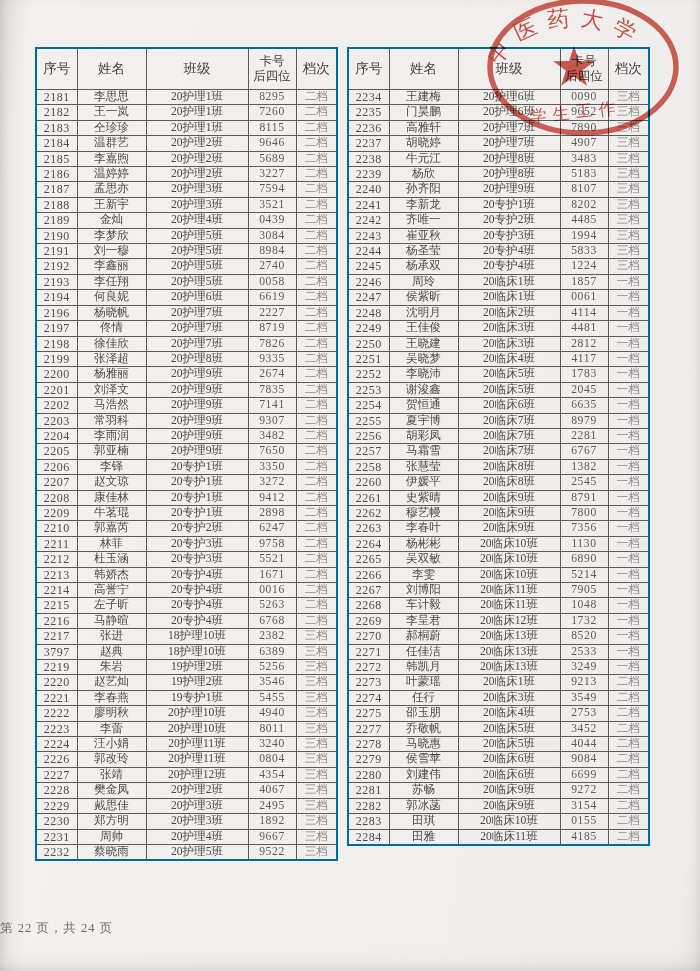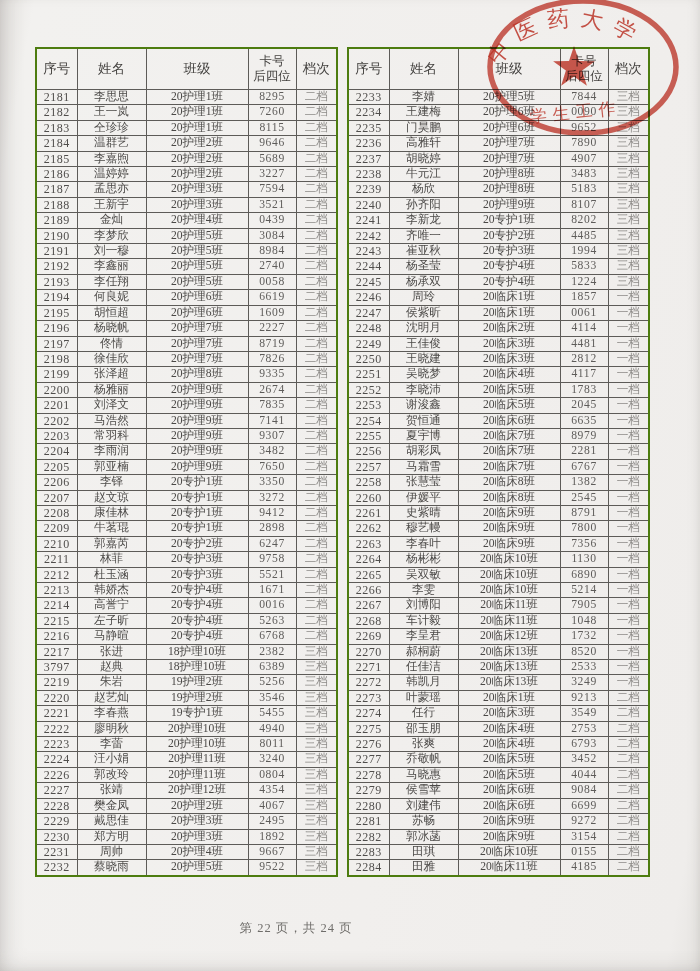--- a/index.html
+++ b/index.html
@@ -5,39 +5,39 @@
   html,body{margin:0;padding:0;}
   body{
     width:700px;height:971px;position:relative;overflow:hidden;
     background:linear-gradient(100deg,#e7e5e2 0%,#f2f1ef 4%,#f1efed 60%,#efedeb 96%,#e6e4e1 100%);
     font-family:"Liberation Serif","DejaVu Serif",serif;
   }
   .page-shade{position:absolute;inset:0;pointer-events:none;
     box-shadow:inset 14px -10px 26px -18px rgba(90,85,80,.45), inset -6px 0 14px -8px rgba(120,115,110,.35);}
   table.roster{
     position:absolute;top:47px;border-collapse:collapse;table-layout:fixed;
-    width:301px;background:transparent;border:2px solid #4d7c0f;
+    width:301px;background:transparent;border:2px solid #0369a1;
   }
   #left-table{left:35px;}
   #right-table{left:347px;}
   col.c-serial{width:41px;} col.c-name{width:69px;} col.c-class{width:102px;}
   col.c-card{width:48px;} col.c-tier{width:41px;}
   th,td{
     border:1px solid #5d5b58;text-align:center;vertical-align:middle;
     padding:0;white-space:nowrap;overflow:hidden;
   }
   thead th{height:40px;font-weight:normal;font-size:13.5px;color:#413f3d;line-height:1.1;}
   .th-two-line span{display:block;font-size:12.5px;line-height:1.2;}
   tbody td{height:14.4px;font-size:11.6px;line-height:14.4px;color:#4c4a48;}
   tbody td:nth-child(1){font-size:12px;color:#504e4c;letter-spacing:.5px;}
   tbody td:nth-child(3){color:#4a4846;}
   tbody td:nth-child(4){color:#5e5c5a;letter-spacing:.6px;}
   tbody td:nth-child(5){color:#8d8b88;}
   .footer{
-    position:absolute;left:0;top:920px;width:592px;text-align:center;
+    position:absolute;left:0;top:920px;width:592px;
     font-size:12.5px;color:#6f6d6a;letter-spacing:1px;
   }
   .stamp{position:absolute;left:474px;top:-4px;width:216px;height:152px;
     mix-blend-mode:multiply;pointer-events:none;}
 </style>
 </head>
 <body>
 
 <div class="page-shade"></div>
 
@@ -154,27 +154,20 @@
         <td>二档</td>
       </tr>
       <tr>
         <td>2194</td>
         <td>何良妮</td>
         <td>20护理6班</td>
         <td>6619</td>
         <td>二档</td>
       </tr>
       <tr>
-        <td>2195</td>
-        <td>胡恒超</td>
-        <td>20护理6班</td>
-        <td>1609</td>
-        <td>二档</td>
-      </tr>
-      <tr>
         <td>2196</td>
         <td>杨晓帆</td>
         <td>20护理7班</td>
         <td>2227</td>
         <td>二档</td>
       </tr>
       <tr>
         <td>2197</td>
         <td>佟情</td>
         <td>20护理7班</td>
@@ -437,27 +430,20 @@
       <th>班级</th>
       <th class="th-two-line">
         <span>卡号</span>
         <span>后四位</span>
       </th>
       <th>档次</th>
     </tr>
   </thead>
   <tbody>
       <tr>
-        <td>2233</td>
-        <td>李婧</td>
-        <td>20护理5班</td>
-        <td>7844</td>
-        <td>三档</td>
-      </tr>
-      <tr>
         <td>2234</td>
         <td>王建梅</td>
         <td>20护理6班</td>
         <td>0090</td>
         <td>三档</td>
       </tr>
       <tr>
         <td>2235</td>
         <td>门昊鹏</td>
         <td>20护理6班</td>
@@ -728,27 +714,20 @@
         <td>任行</td>
         <td>20临床3班</td>
         <td>3549</td>
         <td>二档</td>
       </tr>
       <tr>
         <td>2275</td>
         <td>邵玉朋</td>
         <td>20临床4班</td>
         <td>2753</td>
-        <td>二档</td>
-      </tr>
-      <tr>
-        <td>2276</td>
-        <td>张爽</td>
-        <td>20临床4班</td>
-        <td>6793</td>
         <td>二档</td>
       </tr>
       <tr>
         <td>2277</td>
         <td>乔敬帆</td>
         <td>20临床5班</td>
         <td>3452</td>
         <td>二档</td>
       </tr>
       <tr>

